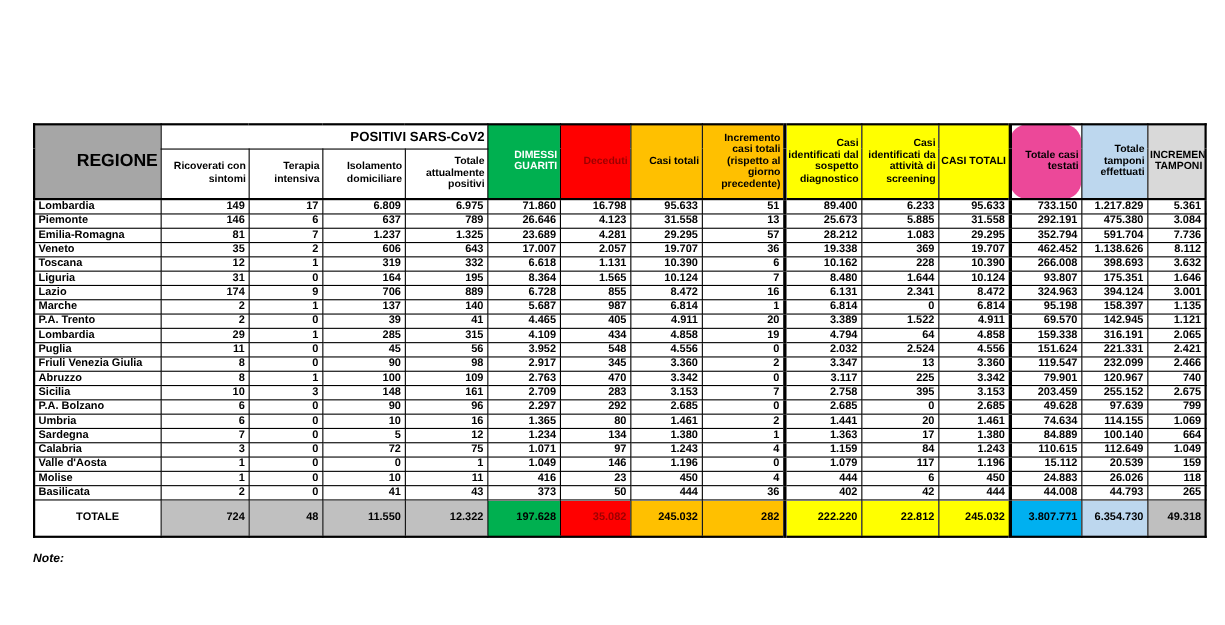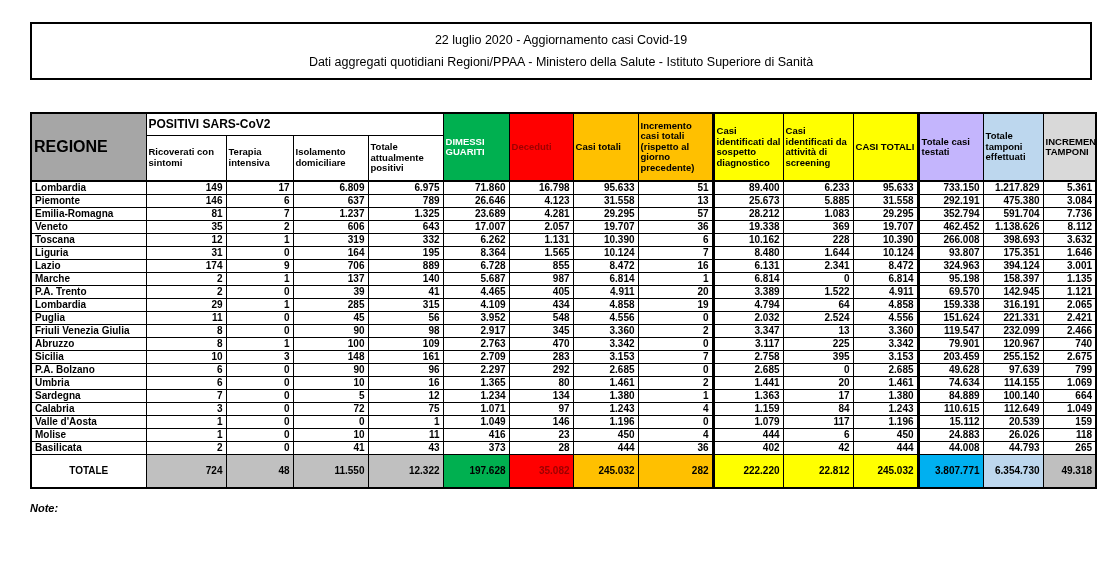--- a/index.html
+++ b/index.html
@@ -15,32 +15,32 @@
   }
 
   table.main-table {
     position: absolute; left: 30px; top: 112px;
     border-collapse: collapse; table-layout: fixed; width: 1065px;
     font-size: 10px;
   }
   .main-table th, .main-table td {
     border: 1px solid #000; overflow: hidden;
   }
-  .main-table thead th { font-weight: bold; text-align: left; vertical-align: middle; padding: 1px 2px; }
+  .main-table thead th { font-weight: bold; text-align: right; vertical-align: middle; padding: 1px 2px; }
   .tier1 { height: 22px; }
   .tier2 { height: 46px; font-size: 9.5px; line-height: 10.5px; }
   .h-regione { background: #A6A6A6; font-size: 16px; }
   .h-group { background: #fff; font-size: 12px; }
   .h-sub { background: #fff; font-size: 9.5px; line-height: 10.5px; font-weight: bold; }
   .h-colored { font-size: 9.5px; line-height: 10.5px; }
   .bg-green { background: #00B050; color: #fff; }
   .bg-red { background: #FF0000; color: #9C0000; }
   .bg-orange { background: #FFC000; color: #000; }
   .bg-yellow { background: #FFFF00; color: #000; }
-  .bg-blue { background: #c4b5fd; color: #000; }
+  .bg-blue { background: #ec4899; color: #000; border-radius: 16px; }
   .bg-lblue { background: #BDD7EE; color: #000; }
   .bg-lgray { background: #D9D9D9; color: #000; }
 
   .main-table tbody td { height: 13px; line-height: 12px; font-weight: bold; padding: 0 3px; background: #fff; }
   .main-table td.region { text-align: left; }
   .main-table td.num { text-align: right; }
 
   
   .main-table .c9  { border-left: 3px solid #000; }
   .main-table .c12 { border-left: 3px solid #000; }
@@ -61,24 +61,20 @@
 
   .notes { position: absolute; left: 30px; top: 502px; width: 1050px; font-style: italic; }
   .notes-heading { font-weight: bold; font-size: 11px; margin-bottom: 12px; }
   .note-line { font-size: 9px; line-height: 11px; color: #1a1a1a; }
 </style>
 </head>
 <body>
 
 <div class="page">
 
-  <div class="title-box">
-    <div>22 luglio 2020 - Aggiornamento casi Covid-19</div>
-    <div>Dati aggregati quotidiani Regioni/PPAA - Ministero della Salute - Istituto Superiore di Sanità</div>
-  </div>
 
   <table class="main-table">
     <colgroup>
       <col style="width:115px">
         <col style="width:80px">
         <col style="width:67px">
         <col style="width:75px">
       <col style="width:75px">
         <col style="width:66px">
         <col style="width:64px">
@@ -181,21 +177,21 @@
           <td class="c12 num">462.452</td>
           <td class="c13 num">1.138.626</td>
           <td class="c14 num">8.112</td>
         </tr>
         <tr>
           <td class="c0 region">Toscana</td>
           <td class="c1 num">12</td>
           <td class="c2 num">1</td>
           <td class="c3 num">319</td>
           <td class="c4 num">332</td>
-          <td class="c5 num">6.262</td>
+          <td class="c5 num">6.618</td>
           <td class="c6 num">1.131</td>
           <td class="c7 num">10.390</td>
           <td class="c8 num">6</td>
           <td class="c9 num">10.162</td>
           <td class="c10 num">228</td>
           <td class="c11 num">10.390</td>
           <td class="c12 num">266.008</td>
           <td class="c13 num">398.693</td>
           <td class="c14 num">3.632</td>
         </tr>
@@ -454,21 +450,21 @@
           <td class="c13 num">26.026</td>
           <td class="c14 num">118</td>
         </tr>
         <tr>
           <td class="c0 region">Basilicata</td>
           <td class="c1 num">2</td>
           <td class="c2 num">0</td>
           <td class="c3 num">41</td>
           <td class="c4 num">43</td>
           <td class="c5 num">373</td>
-          <td class="c6 num">28</td>
+          <td class="c6 num">50</td>
           <td class="c7 num">444</td>
           <td class="c8 num">36</td>
           <td class="c9 num">402</td>
           <td class="c10 num">42</td>
           <td class="c11 num">444</td>
           <td class="c12 num">44.008</td>
           <td class="c13 num">44.793</td>
           <td class="c14 num">265</td>
         </tr>
         <tr class="total-row">

